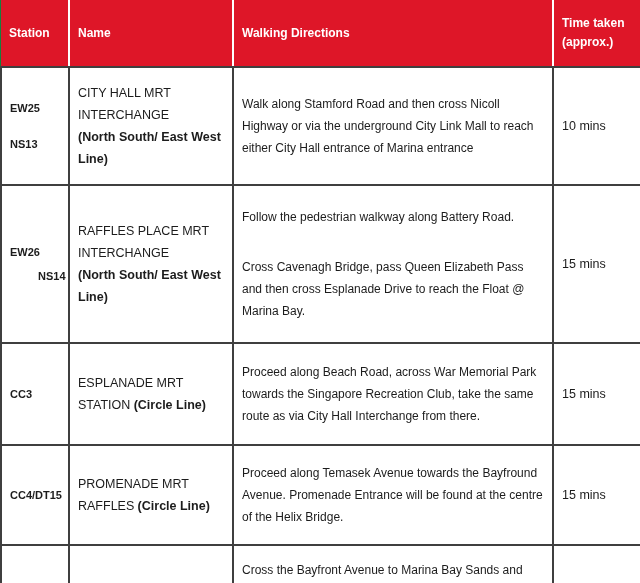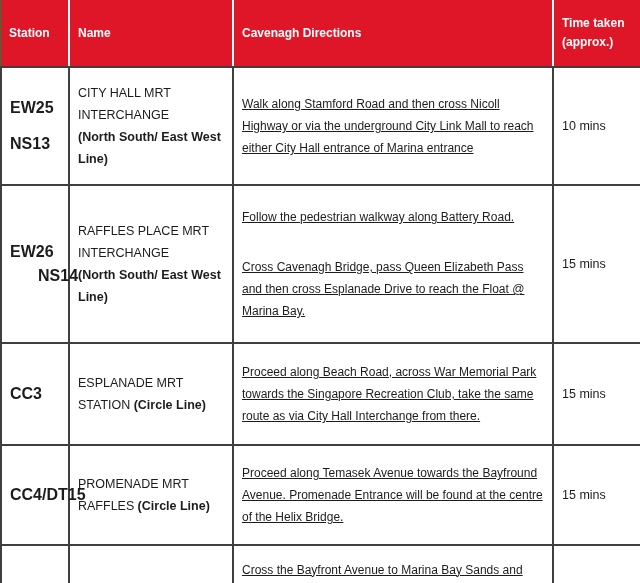--- a/index.html
+++ b/index.html
@@ -44,50 +44,50 @@
   tbody td:first-child { border-left: 2px solid #3f3f3f; }
   tbody td:last-child  { border-right: 2px solid #eab308; }
   tbody tr:last-child td { border-bottom: none; }
 
   tr.r1 td { height: 100px; }
   tr.r2 td { height: 140px; }
   tr.r3 td { height: 84px; }
   tr.r4 td { height: 82px; }
   tr.r5 td { height: 97px; }
 
-  .code { font-weight: bold; font-size: 16px; }
+  .code { font-weight: bold; font-size: 11px; }
   .code.gap { margin-top: 14px; }
   .code.tight { margin-top: 2px; margin-left: 28px; }
 
   .nm-b { font-weight: normal; font-size: 12.5px; }
   .nm-n { font-weight: bold; font-size: 12.5px; }
   div.nm-b, div.nm-n { display: block; }
 
-  td.dir { padding-right: 6px; text-decoration: underline; }
+  td.dir { padding-right: 6px; }
   td.dir p { margin: 0; }
   td.dir p + p { margin-top: 28px; }
 
   td.time { font-size: 12.5px; }
 </style>
 </head>
 <body>
 
 <div class="page">
   <table class="mrt">
     <colgroup>
         <col class="c1">
         <col class="c2">
         <col class="c3">
         <col class="c4">
       </colgroup>
     <thead>
       <tr>
         <th>Station</th>
         <th>Name</th>
-        <th>Cavenagh Directions</th>
+        <th>Walking Directions</th>
         <th>Time taken (approx.)</th>
       </tr>
     </thead>
     <tbody>
       <tr class="r1">
         <td>
           <div class="code">EW25</div>
           <div class="code gap">NS13</div>
         </td>
         <td>

